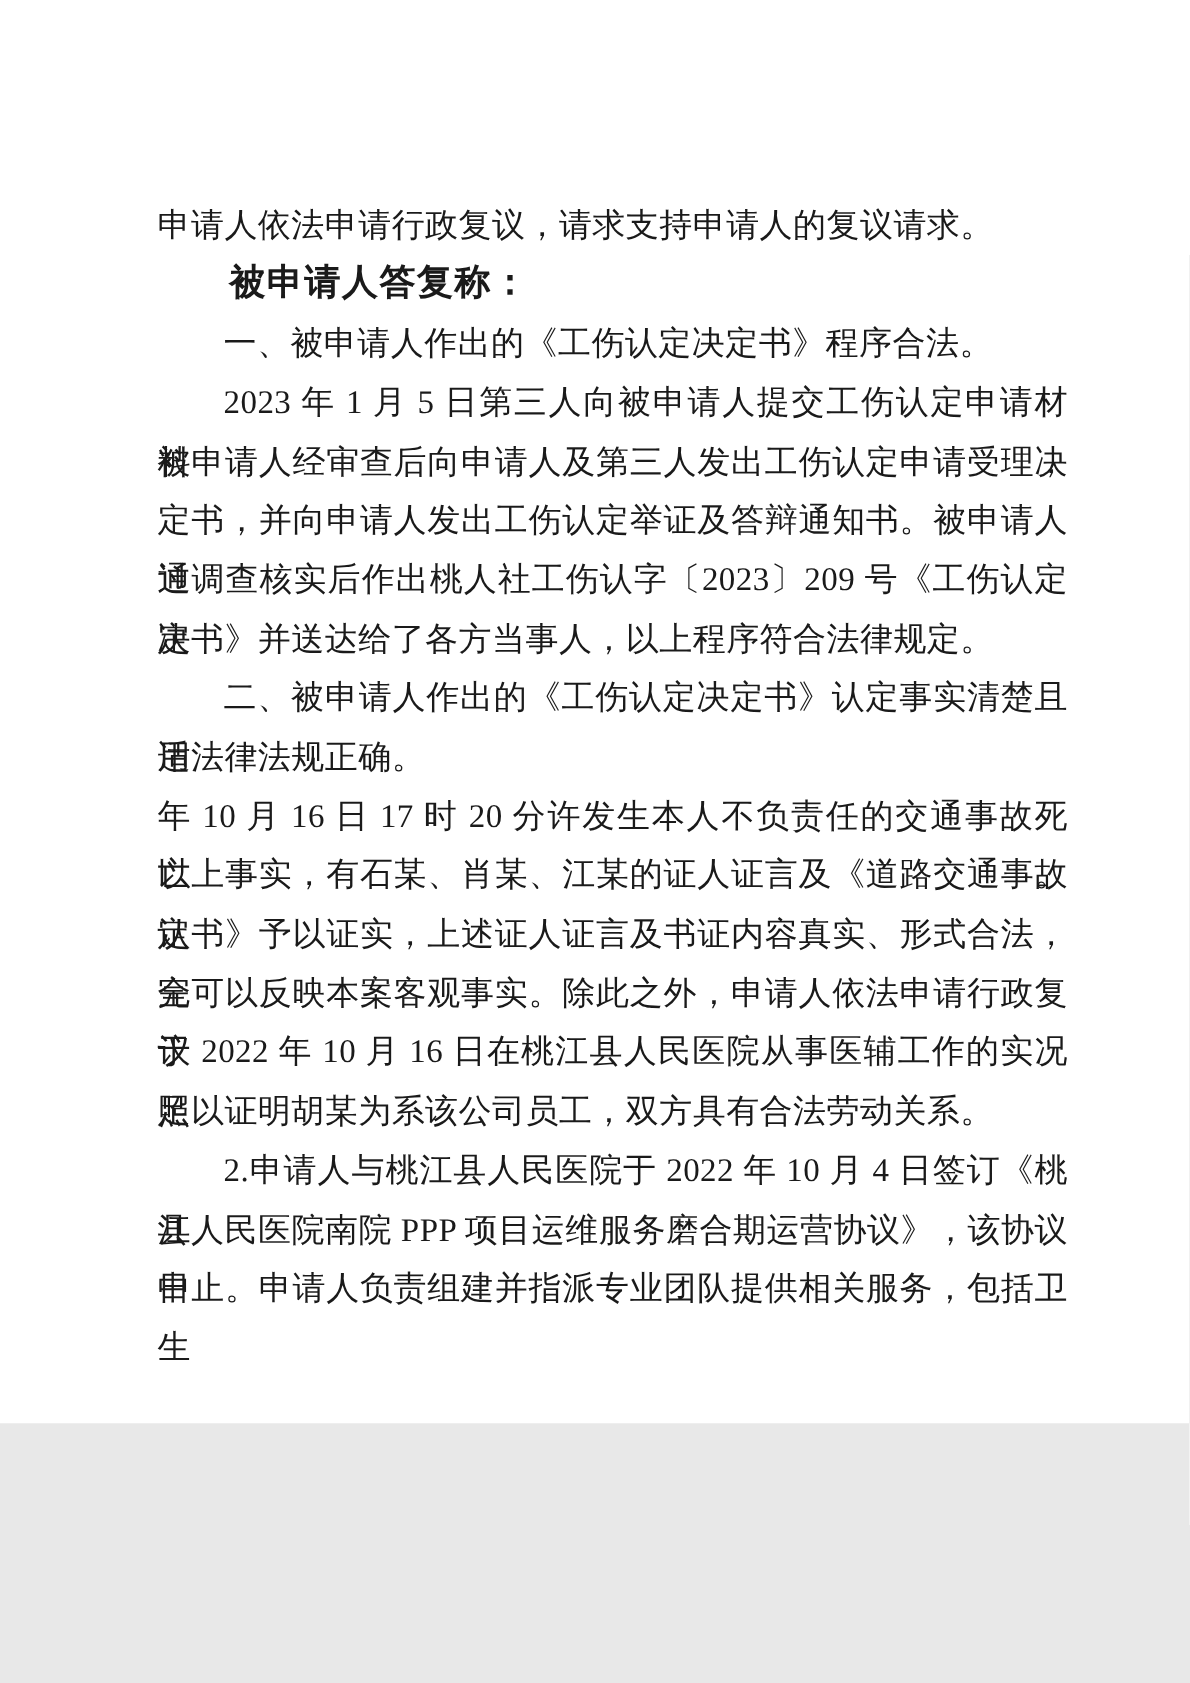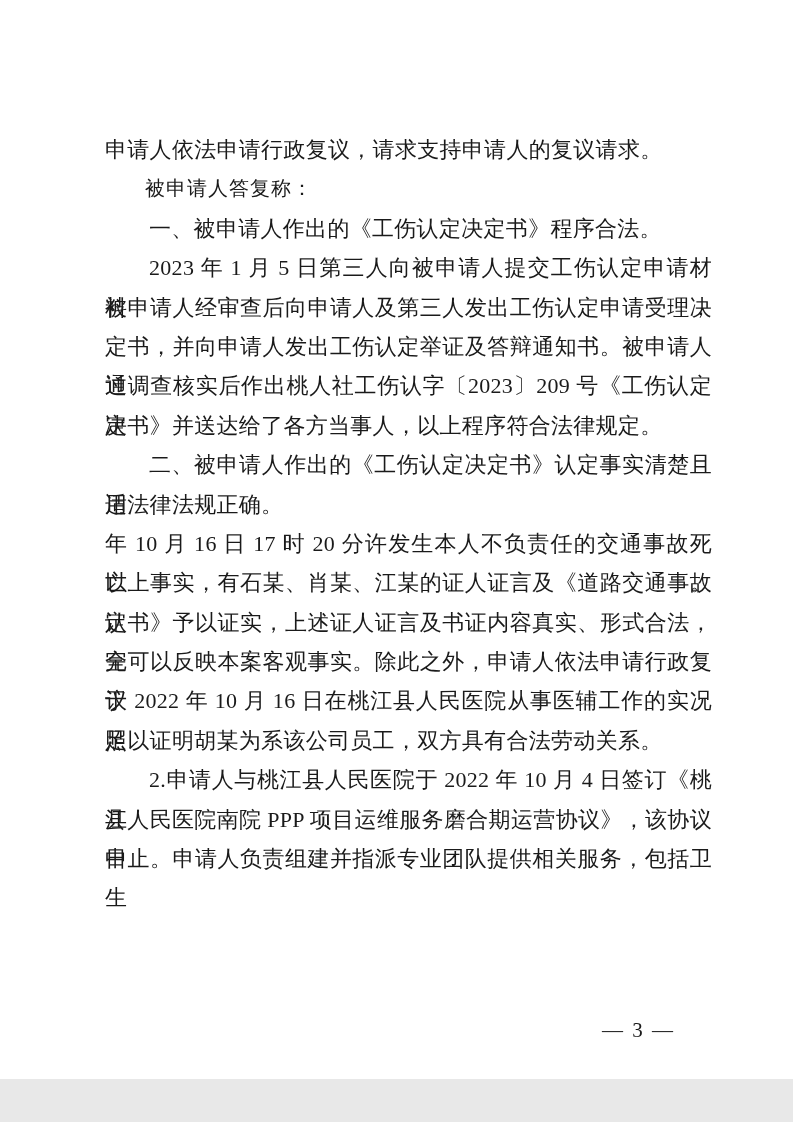--- a/index.html
+++ b/index.html
@@ -3,21 +3,21 @@
 <meta charset="utf-8">
 <style>
   html, body {
     margin: 0;
     padding: 0;
     background: #e8e8e8;
   }
   .page {
     position: relative;
     width: 793px;
-    height: 1079px;
+    height: 949px;
     margin: 0 auto;
     background: #ffffff;
     overflow: hidden;
     font-family: "Liberation Serif", "DejaVu Serif", serif;
     color: #1a1a1a;
   }
   .doc-body {
     position: absolute;
     left: 105px;
     top: 130px;
@@ -34,22 +34,22 @@
     white-space: normal;
     text-align: justify;
     text-align-last: justify;
     text-justify: inter-character;
   }
   .line.indent {
     text-indent: 2em;
   }
   .line.bold {
     font-family: "Liberation Sans", "DejaVu Sans", sans-serif;
-    font-weight: 400;
-    font-size: 20px;
+    font-weight: 700;
+    font-size: 24px;
     letter-spacing: 1px;
   }
   .footer-pagenum {
     position: absolute;
     top: 1018px;
     right: 118px;
     font-size: 21px;
     line-height: 24px;
     letter-spacing: 2px;
     color: #1a1a1a;

